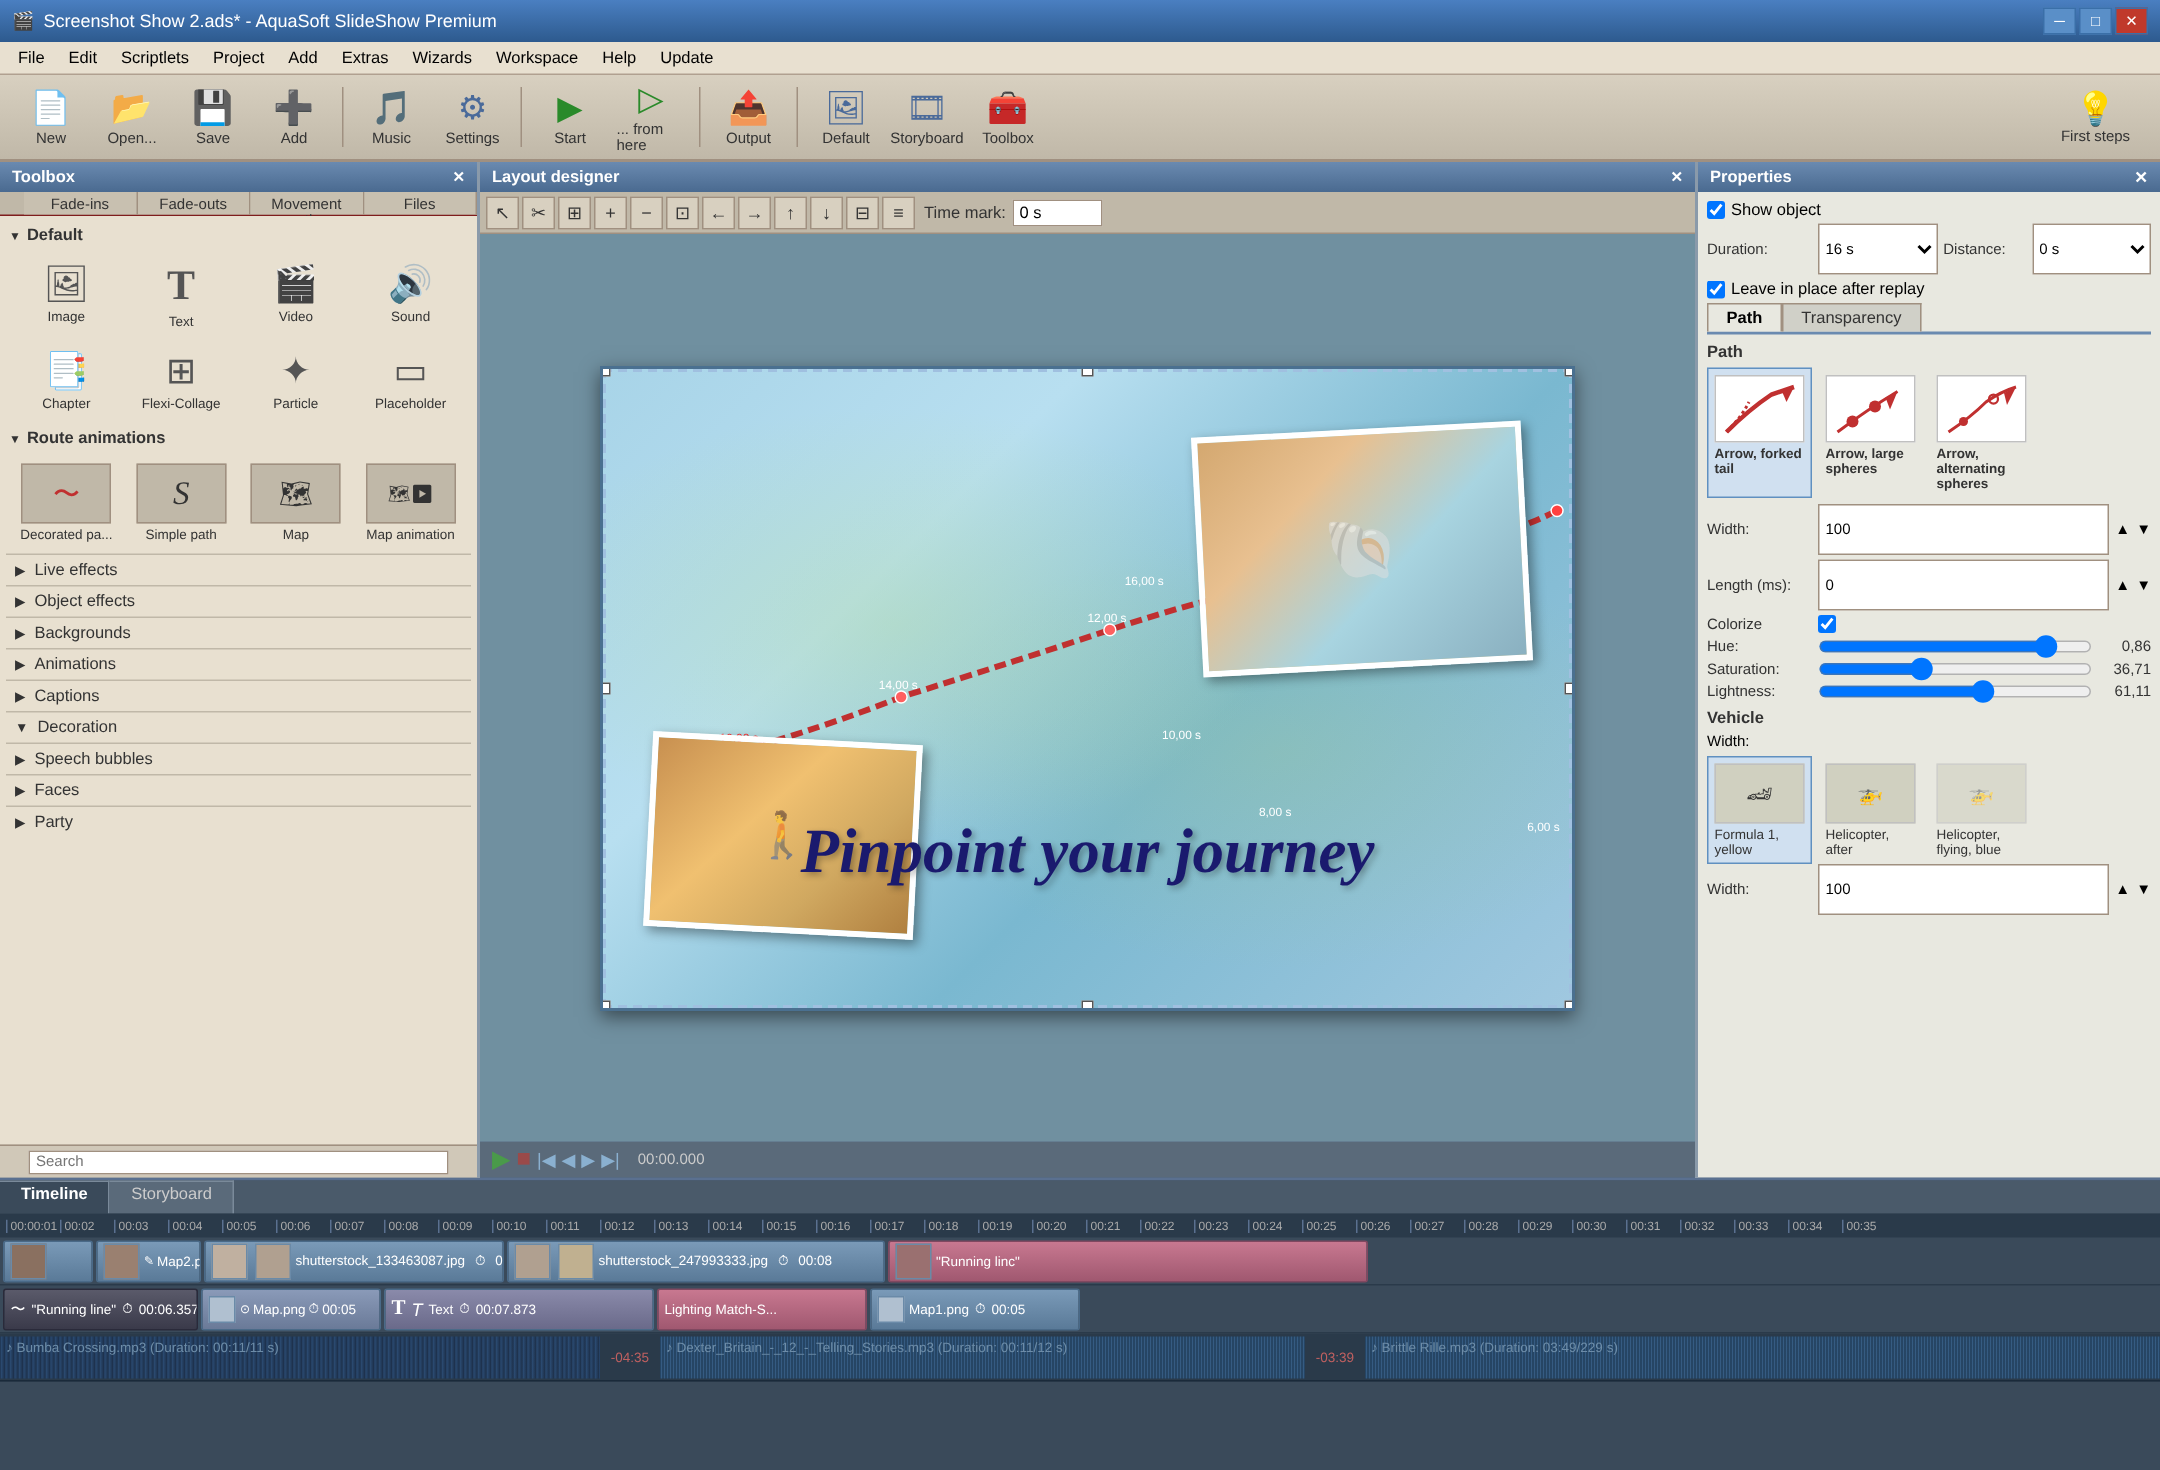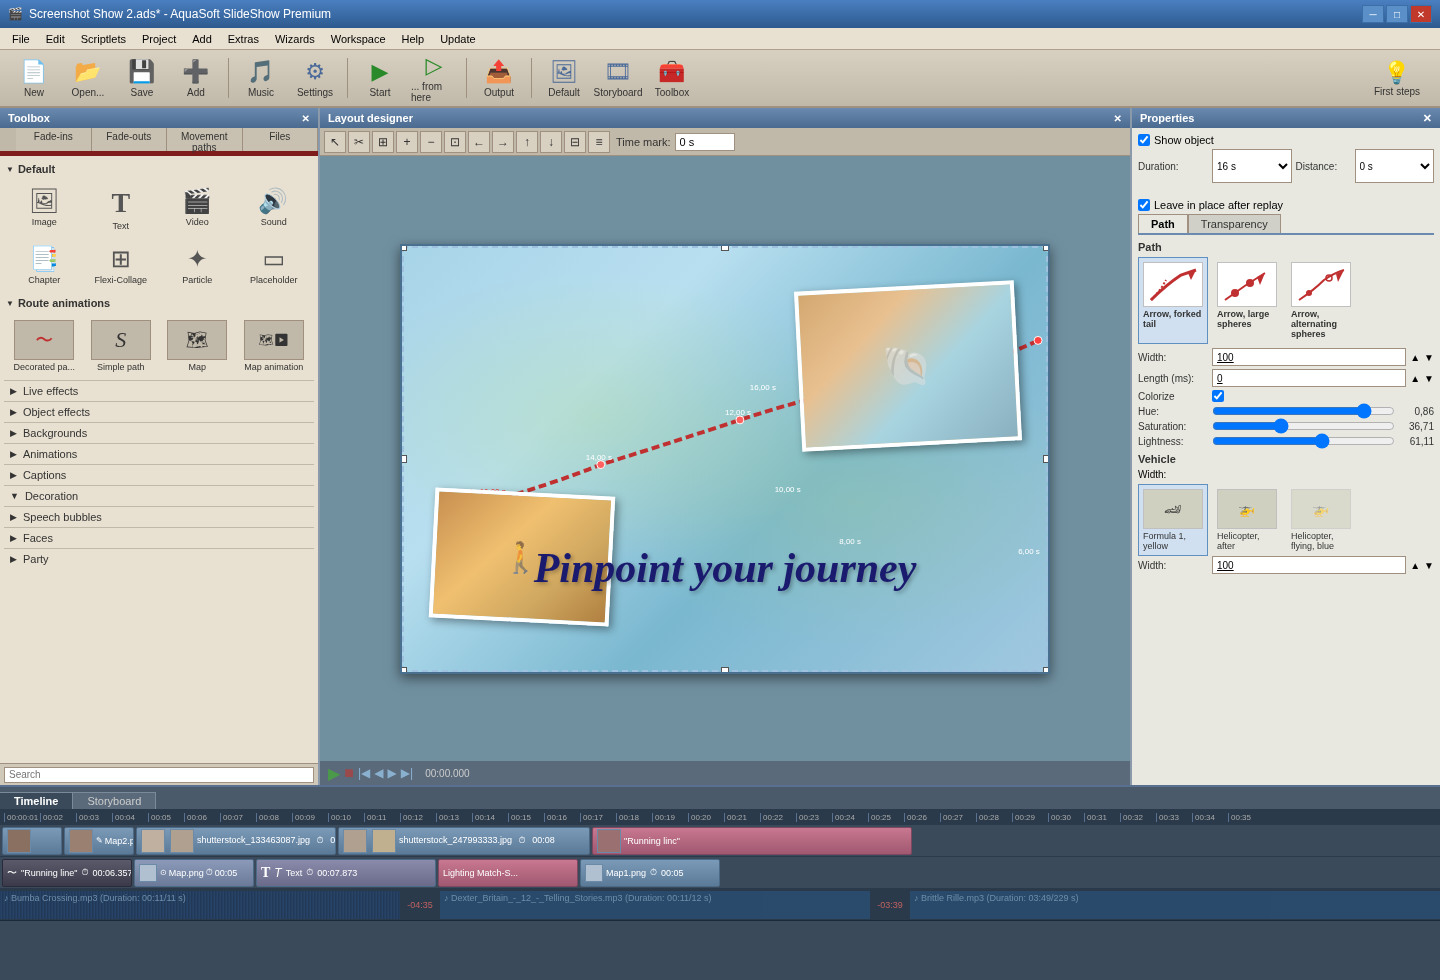--- a/index.html
+++ b/index.html
@@ -79,22 +79,22 @@
       font-weight: bold;
       display: flex;
       justify-content: space-between;
       align-items: center;
       height: 20px;
     }
     .panel-header-btn { cursor: pointer; font-size: 10px; }
     .tabs-row {
       display: flex;
       background: #c0b8a8;
-      border-bottom: 5px solid #7f1d1d;
-      height: 28px;
+      border-bottom: 1px solid #7f1d1d;
+      height: 16px;
       padding-left: 16px;
     }
     .tab-btn {
       flex: 1; text-align: center; padding: 3px 4px; font-size: 10px;
       cursor: pointer; background: #c8c0b0; border-right: 1px solid #a09080;
       color: #333;
     }
     .sub-tabs-row {
       display: flex;
       background: #c0b8a8;
@@ -147,21 +147,21 @@
       cursor: pointer; font-size: 11px; color: #333;
       border-top: 1px solid #c0b8a8;
     }
     .coll-triangle { margin-right: 6px; font-size: 9px; }
     .toolbox-search {
       height: 22px;
       background: #d0c8b8;
       border-top: 1px solid #a09080;
       display: flex;
       align-items: center;
-      padding: 0 4px;
+      padding: 0 19px;
     }
     .search-input {
       flex: 1; height: 16px; border: 1px solid #a09080; font-size: 10px;
       background: #fff; padding: 0 4px;
     }
 
     
     .layout-designer {
       flex: 1;
       display: flex;
@@ -283,25 +283,25 @@
       color: #fff;
       padding: 3px 8px;
       font-size: 11px;
       font-weight: bold;
       height: 20px;
       display: flex;
       align-items: center;
       justify-content: space-between;
     }
     .prop-content { flex: 1; overflow-y: auto; padding: 6px; }
-    .prop-row { display: flex; align-items: center; margin-bottom: 16px; gap: 4px; justify-content: flex-end; }
+    .prop-row { display: flex; align-items: center; margin-bottom: 4px; gap: 4px; justify-content: flex-end; }
     .prop-label { font-size: 10px; color: #333; min-width: 70px; }
     .prop-input {
-      flex: 1; height: 18px; border: 1px solid #a09080; font-size: 10px;
-      background: #fff; padding: 4px 4px; text-decoration: underline;
+      flex: 1; height: 34px; border: 1px solid #a09080; font-size: 10px;
+      background: #fff; padding: 4px 4px;
     }
     .prop-select {
       flex: 1; height: 34px; border: 1px solid #a09080; font-size: 10px;
       background: #fff;
     }
     .prop-tabs { display: flex; border-bottom: 2px solid #6a8ab0; margin-bottom: 6px; }
     .prop-tab {
       padding: 3px 12px; font-size: 11px; cursor: pointer;
       background: #d0d0c8; border: 1px solid #a09080; border-bottom: none;
       color: #333;
@@ -336,21 +336,20 @@
       height: 195px;
       background: #3a4a5a;
       border-top: 2px solid #5a7090;
       display: flex;
       flex-direction: column;
     }
     .timeline-tabs {
       display: flex;
       background: #4a5a6a;
       height: 22px;
-      align-items: flex-end;
     }
     .tl-tab {
       padding: 2px 14px; font-size: 11px; cursor: pointer;
       background: #5a6a7a; color: #ccc;
       border-top: 1px solid #7a8a9a; border-right: 1px solid #7a8a9a;
     }
     .tl-tab.active { background: #3a4a5a; color: #fff; font-weight: bold; }
     .timeline-ruler {
       background: #2a3a4a;
       height: 16px;

